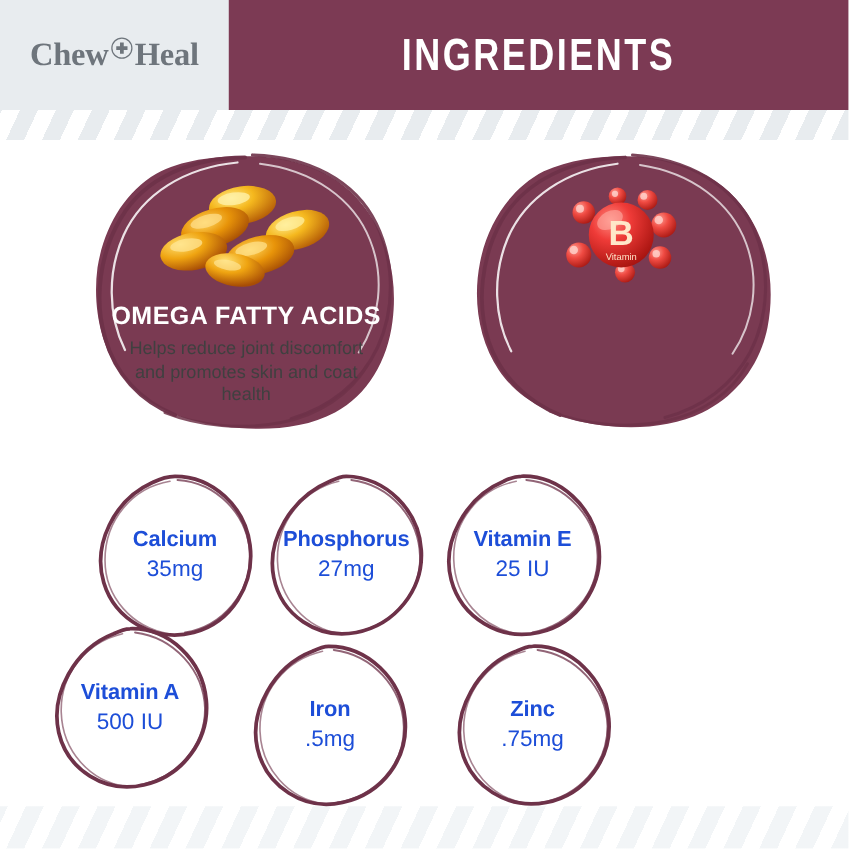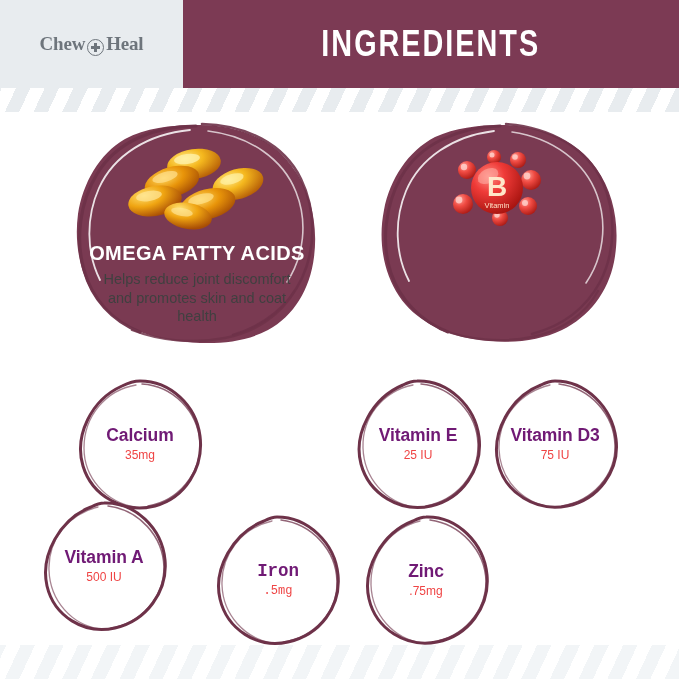--- a/index.html
+++ b/index.html
@@ -36,25 +36,25 @@
     height: 88px;
     background: #e8ecef;
     display: flex;
     align-items: center;
     justify-content: center;
   }
 
   .logo-text {
     font-family: "Liberation Serif", serif;
     font-weight: bold;
-    font-size: 19px;
+    font-size: 26px;
     color: #6e757c;
     letter-spacing: -0.2px;
     display: flex;
-    align-items: flex-end;
+    align-items: flex-start;
     white-space: nowrap;
   }
 
   .logo-plus {
     display: inline-flex;
     align-items: center;
     justify-content: center;
     width: 17px;
     height: 17px;
     border: 1.4px solid #6e757c;
@@ -177,30 +177,30 @@
   .ing-inner {
     position: absolute;
     inset: 0;
     display: flex;
     flex-direction: column;
     align-items: center;
     justify-content: center;
   }
 
   .ing-name {
-    color: #701a75;
+    color: #1d4ed8;
     font-size: 17.5px;
     font-weight: bold;
     letter-spacing: -0.1px;
     white-space: nowrap;
     line-height: 1.1;
   }
   .ing-amount {
-    color: #ef4444;
-    font-size: 12px;
+    color: #1d4ed8;
+    font-size: 18px;
     margin-top: 4px;
     white-space: nowrap;
     line-height: 1.1;
   }
 </style>
 </head>
 <body>
 
 <div id="page">
 
@@ -340,67 +340,67 @@
         <path d="M70 8 C101 10 126 35 128 67 C129 98 106 125 76 130" fill="none" stroke="#6e3249" stroke-width="1.5" stroke-linecap="round" opacity="0.75"></path>
         <path d="M64 9 C34 14 12 40 12 72 C12 102 34 126 63 131" fill="none" stroke="#6e3249" stroke-width="1.3" stroke-linecap="round" opacity="0.6"></path>
       </svg>
     </div>
     <div class="ing-inner">
       <div class="ing-name">Calcium</div>
       <div class="ing-amount">35mg</div>
     </div>
   </div>
 
+  <div class="ing" style="left:209px; top:376px;">
+    <div class="ing-ring">
+      <svg viewBox="0 0 136 136" xmlns="http://www.w3.org/2000/svg">
+        <path d="M68 5 C100 6 126 32 128 64 C130 96 107 124 76 130 C45 136 16 116 10 86
+                 C4 56 24 22 55 9 C59 7 64 5 68 5 Z" fill="none" stroke="#6e3249" stroke-width="3" stroke-linecap="round"></path>
+        <path d="M72 8 C103 12 126 38 127 69 C128 99 105 124 75 130" fill="none" stroke="#6e3249" stroke-width="1.5" stroke-linecap="round" opacity="0.75"></path>
+        <path d="M62 9 C33 16 12 42 13 73 C14 103 36 127 64 131" fill="none" stroke="#6e3249" stroke-width="1.3" stroke-linecap="round" opacity="0.6"></path>
+      </svg>
+    </div>
+    <div class="ing-inner">
+      <div class="ing-name">Phosphorus</div>
+      <div class="ing-amount">27mg</div>
+    </div>
+  </div>
 
   <div class="ing" style="left:350px; top:376px;text-align:center;">
     <div class="ing-ring">
       <svg viewBox="0 0 136 136" xmlns="http://www.w3.org/2000/svg">
         <path d="M67 5 C98 4 125 30 129 61 C133 93 112 123 81 130 C50 137 19 118 11 88
                  C3 58 22 22 53 9 C57 7 63 5 67 5 Z" fill="none" stroke="#6e3249" stroke-width="3" stroke-linecap="round"></path>
         <path d="M71 8 C102 11 127 37 128 68 C129 99 106 124 76 130" fill="none" stroke="#6e3249" stroke-width="1.5" stroke-linecap="round" opacity="0.75"></path>
         <path d="M63 9 C33 15 12 41 13 72 C14 102 35 126 64 131" fill="none" stroke="#6e3249" stroke-width="1.3" stroke-linecap="round" opacity="0.6"></path>
       </svg>
     </div>
     <div class="ing-inner">
       <div class="ing-name">Vitamin E</div>
       <div class="ing-amount">25 IU</div>
     </div>
   </div>
 
-  <div class="ing" style="left:487px; top:376px;">
-    <div class="ing-ring">
-      <svg viewBox="0 0 136 136" xmlns="http://www.w3.org/2000/svg">
-        <path d="M68 5 C99 5 125 31 129 63 C133 95 111 124 80 130 C49 136 18 117 11 87
-                 C4 57 23 21 54 9 C58 7 64 5 68 5 Z" fill="none" stroke="#6e3249" stroke-width="3" stroke-linecap="round"></path>
-        <path d="M72 8 C103 12 127 38 128 69 C129 100 105 125 75 130" fill="none" stroke="#6e3249" stroke-width="1.5" stroke-linecap="round" opacity="0.75"></path>
-        <path d="M63 9 C33 16 11 42 12 73 C13 103 35 127 64 131" fill="none" stroke="#6e3249" stroke-width="1.3" stroke-linecap="round" opacity="0.6"></path>
-      </svg>
-    </div>
-    <div class="ing-inner">
-      <div class="ing-name">Vitamin D3</div>
-      <div class="ing-amount">75 IU</div>
-    </div>
-  </div>
 
   <div class="ing" style="left:36px;  top:498px;">
     <div class="ing-ring">
       <svg viewBox="0 0 136 136" xmlns="http://www.w3.org/2000/svg">
         <path d="M68 5 C99 4 126 30 129 62 C132 94 110 123 79 130 C48 137 18 118 11 88
                  C4 57 24 21 55 9 C59 7 64 5 68 5 Z" fill="none" stroke="#6e3249" stroke-width="3" stroke-linecap="round"></path>
         <path d="M72 8 C103 12 127 38 128 69 C128 99 105 125 75 130" fill="none" stroke="#6e3249" stroke-width="1.5" stroke-linecap="round" opacity="0.75"></path>
         <path d="M62 9 C33 16 12 41 13 72 C14 103 36 127 64 131" fill="none" stroke="#6e3249" stroke-width="1.3" stroke-linecap="round" opacity="0.6"></path>
       </svg>
     </div>
     <div class="ing-inner">
       <div class="ing-name">Vitamin A</div>
       <div class="ing-amount">500 IU</div>
     </div>
   </div>
 
-  <div class="ing" style="left:210px; top:512px;font-family:Liberation Mono, monospace;">
+  <div class="ing" style="left:196px; top:512px;">
     <div class="ing-ring">
       <svg viewBox="0 0 136 136" xmlns="http://www.w3.org/2000/svg">
         <path d="M67 5 C98 5 125 31 128 63 C131 95 110 123 78 130 C47 137 17 117 10 87
                  C3 57 23 21 54 9 C58 7 63 5 67 5 Z" fill="none" stroke="#6e3249" stroke-width="3" stroke-linecap="round"></path>
         <path d="M71 8 C102 12 126 38 127 69 C128 100 104 125 74 130" fill="none" stroke="#6e3249" stroke-width="1.5" stroke-linecap="round" opacity="0.75"></path>
         <path d="M62 9 C32 16 11 42 12 73 C13 103 35 127 63 131" fill="none" stroke="#6e3249" stroke-width="1.3" stroke-linecap="round" opacity="0.6"></path>
       </svg>
     </div>
     <div class="ing-inner">
       <div class="ing-name">Iron</div>

